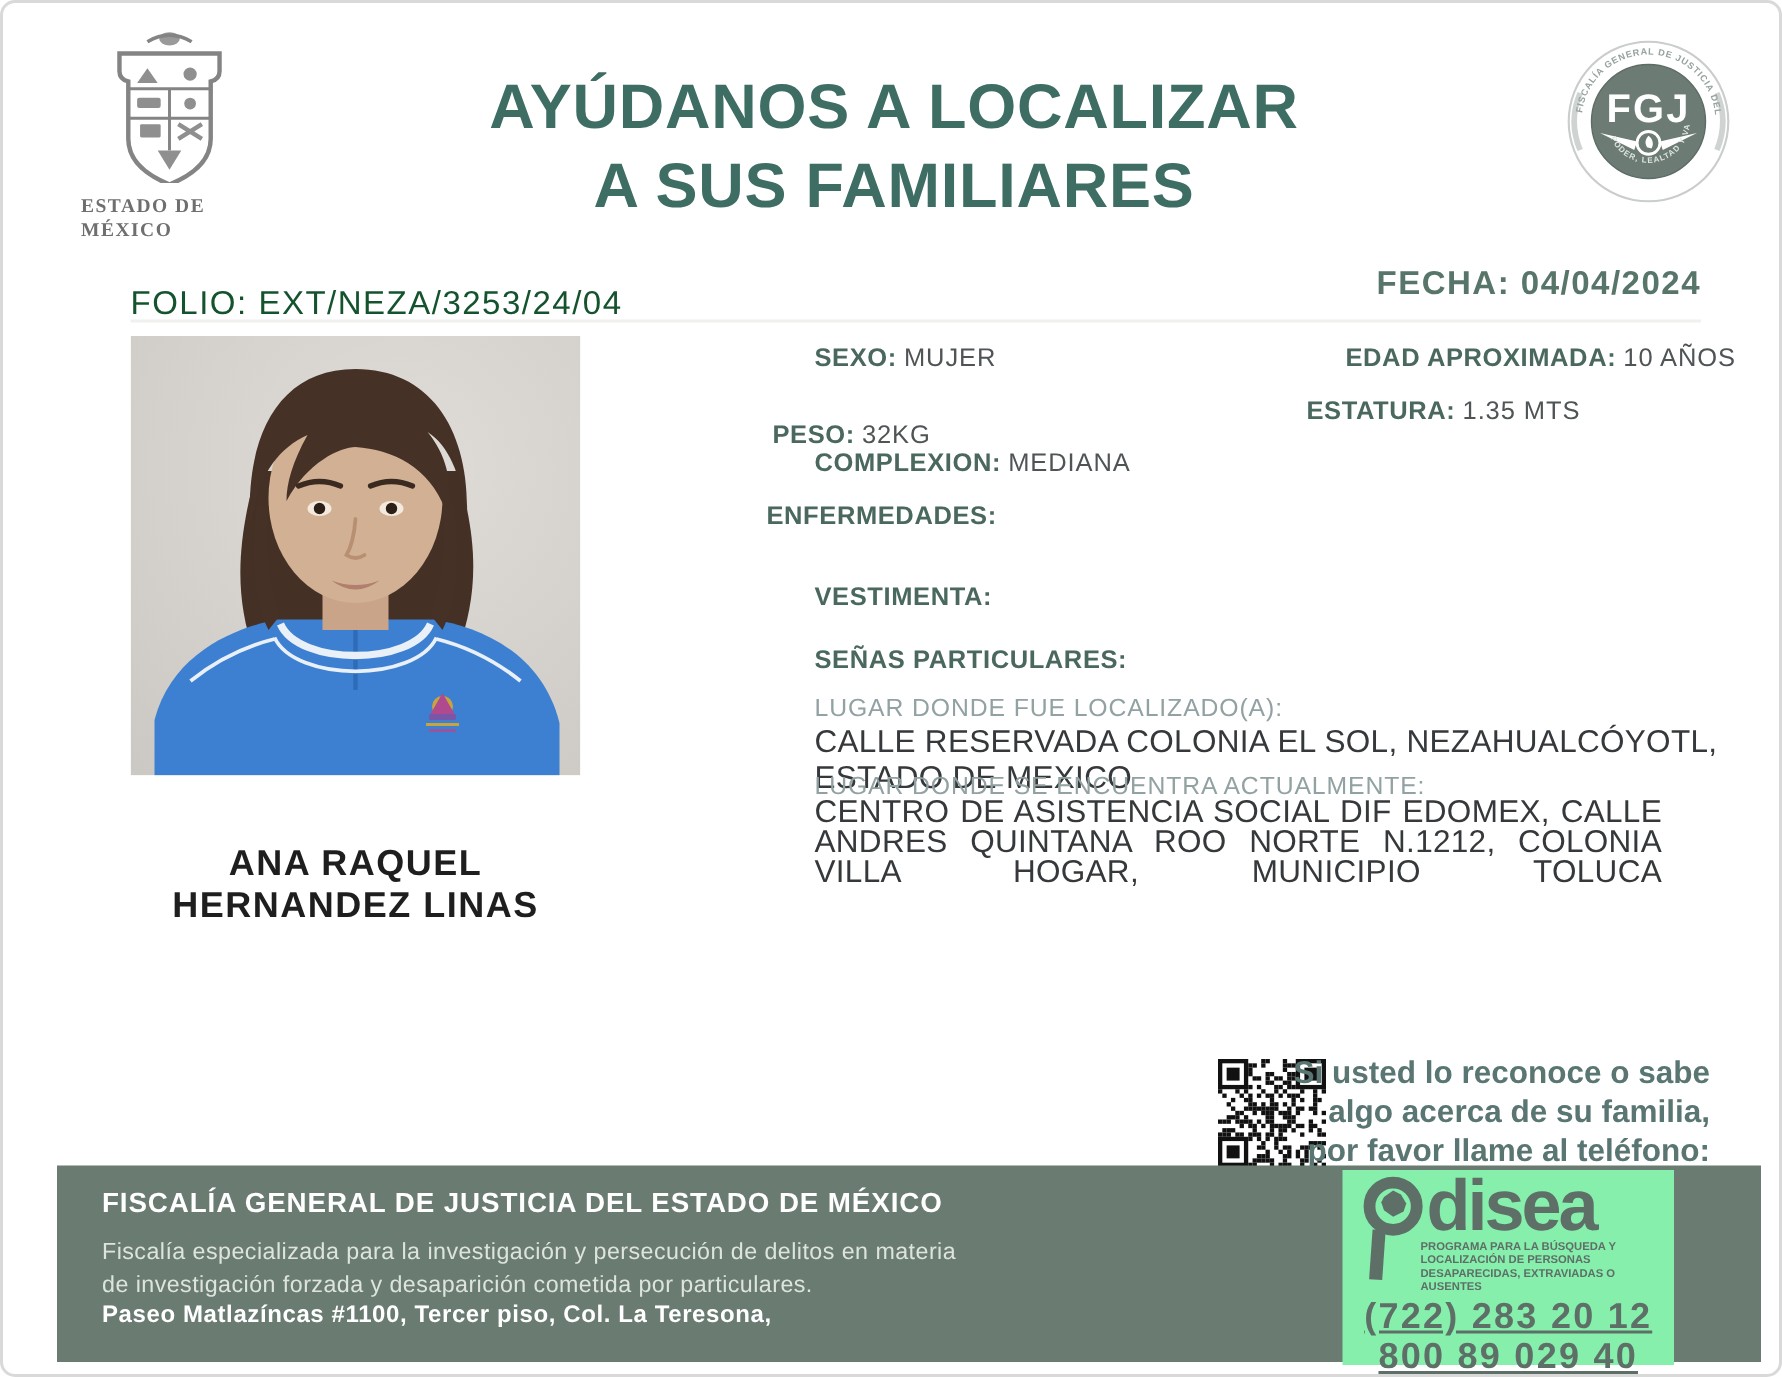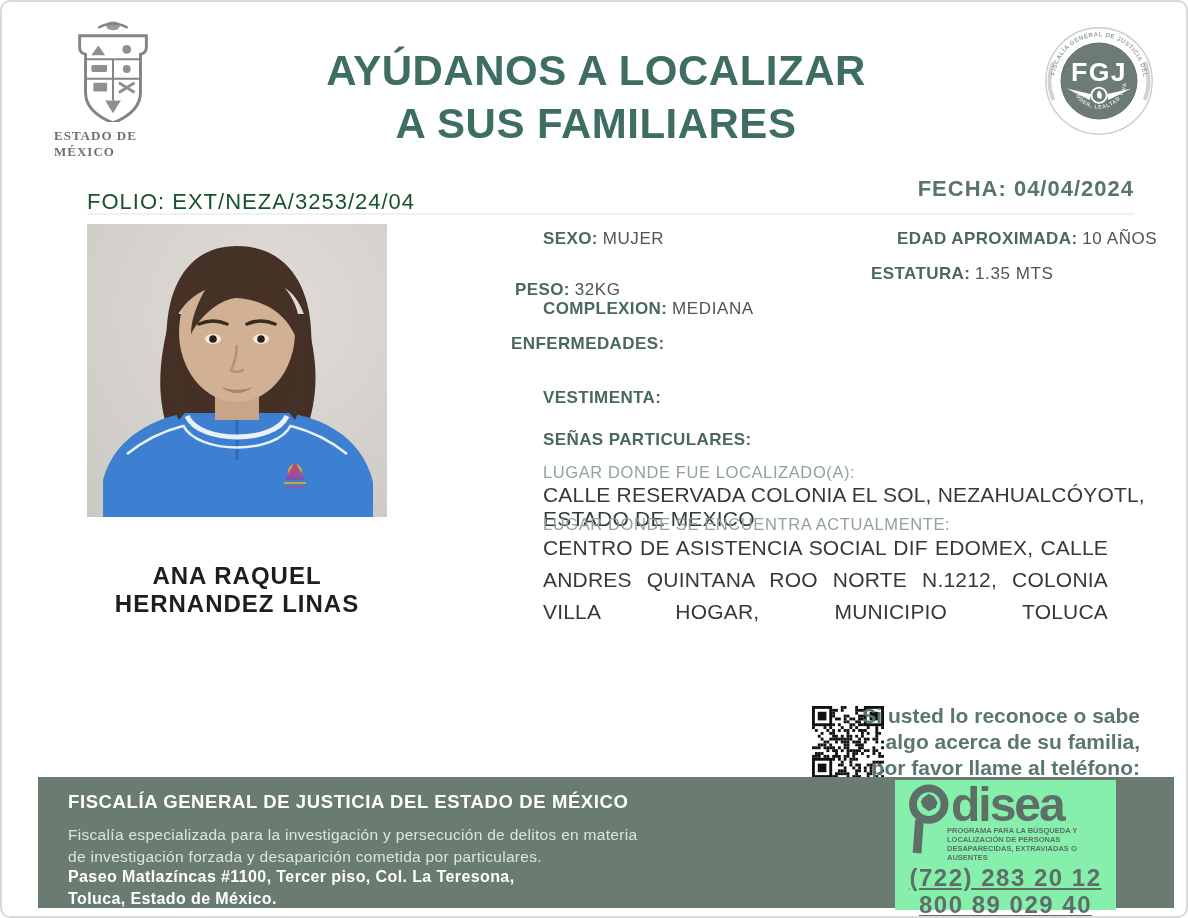--- a/index.html
+++ b/index.html
@@ -33,21 +33,21 @@
                  font-size:24px; font-weight:bold; color:#1e1e1e; letter-spacing:1px; line-height:28px; }
 
   
   .field { position:absolute; font-size:17px; }
   .field .lbl { font-weight:bold; color:#4a685f; letter-spacing:0.4px; }
   .field .val { color:#4f5456; letter-spacing:0.6px; }
 
   
   .loc-heading { position:absolute; left:541px; font-size:16.5px; color:#92a1a2; letter-spacing:0.6px; }
   .loc-text    { position:absolute; left:541px; font-size:21px; color:#36393b; letter-spacing:0.2px; }
-  .loc-justify { width:565px; text-align:justify; text-align-last:justify; line-height:32px; }
+  .loc-justify { width:565px; text-align:justify; text-align-last:justify; line-height:20px; }
 
   
   .qr { position:absolute; left:810px; top:704px; width:72px; height:72px; background:#fff; }
   .contact { position:absolute; right:46px; top:701px; text-align:right;
              font-size:21px; font-weight:bold; color:#5a7672; line-height:26px; }
 
   
   .footer-bar { position:absolute; left:36px; top:775px; width:1136px; height:131px; background:#6a7b72; }
   .footer-org { position:absolute; left:66px; top:789px; font-size:18.5px; font-weight:bold;
                 color:#ffffff; letter-spacing:0.6px; }
@@ -447,21 +447,20 @@
     <div>Si usted lo reconoce o sabe</div>
     <div>algo acerca de su familia,</div>
     <div>por favor llame al teléfono:</div>
   </div>
 
   <div class="footer-bar"></div>
   <div class="footer-org">FISCALÍA GENERAL DE JUSTICIA DEL ESTADO DE MÉXICO</div>
   <div class="footer-desc">Fiscalía especializada para la investigación y persecución de delitos en materia de investigación forzada y desaparición cometida por particulares.</div>
   <div class="footer-addr">
     <div>Paseo Matlazíncas #1100, Tercer piso, Col. La Teresona,</div>
-    <div>Toluca, Estado de México.</div>
   </div>
 
   <div class="odisea-box">
     <div class="odisea-logo">
       <svg width="48" height="70" viewBox="0 0 54 80">
         <circle cx="29" cy="23" r="18" fill="none" stroke="#5e6f68" stroke-width="9"></circle>
         <path d="M22,16 l7,-5 6,3 4,7 -2,6 -8,4 -7,-5 -2,-6 Z" fill="#5e6f68"></path>
         <rect x="12" y="41" width="10" height="38" fill="#5e6f68" transform="rotate(4 17 60)"></rect>
       </svg>
       <div>

